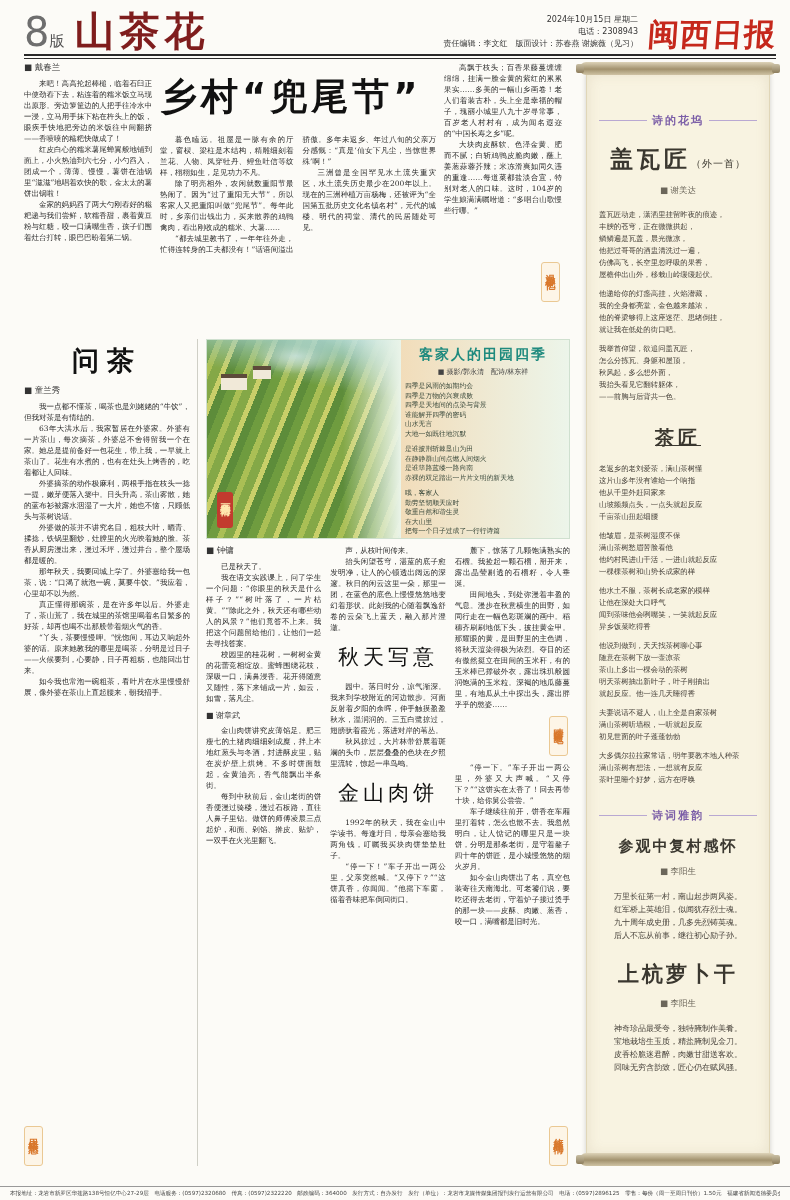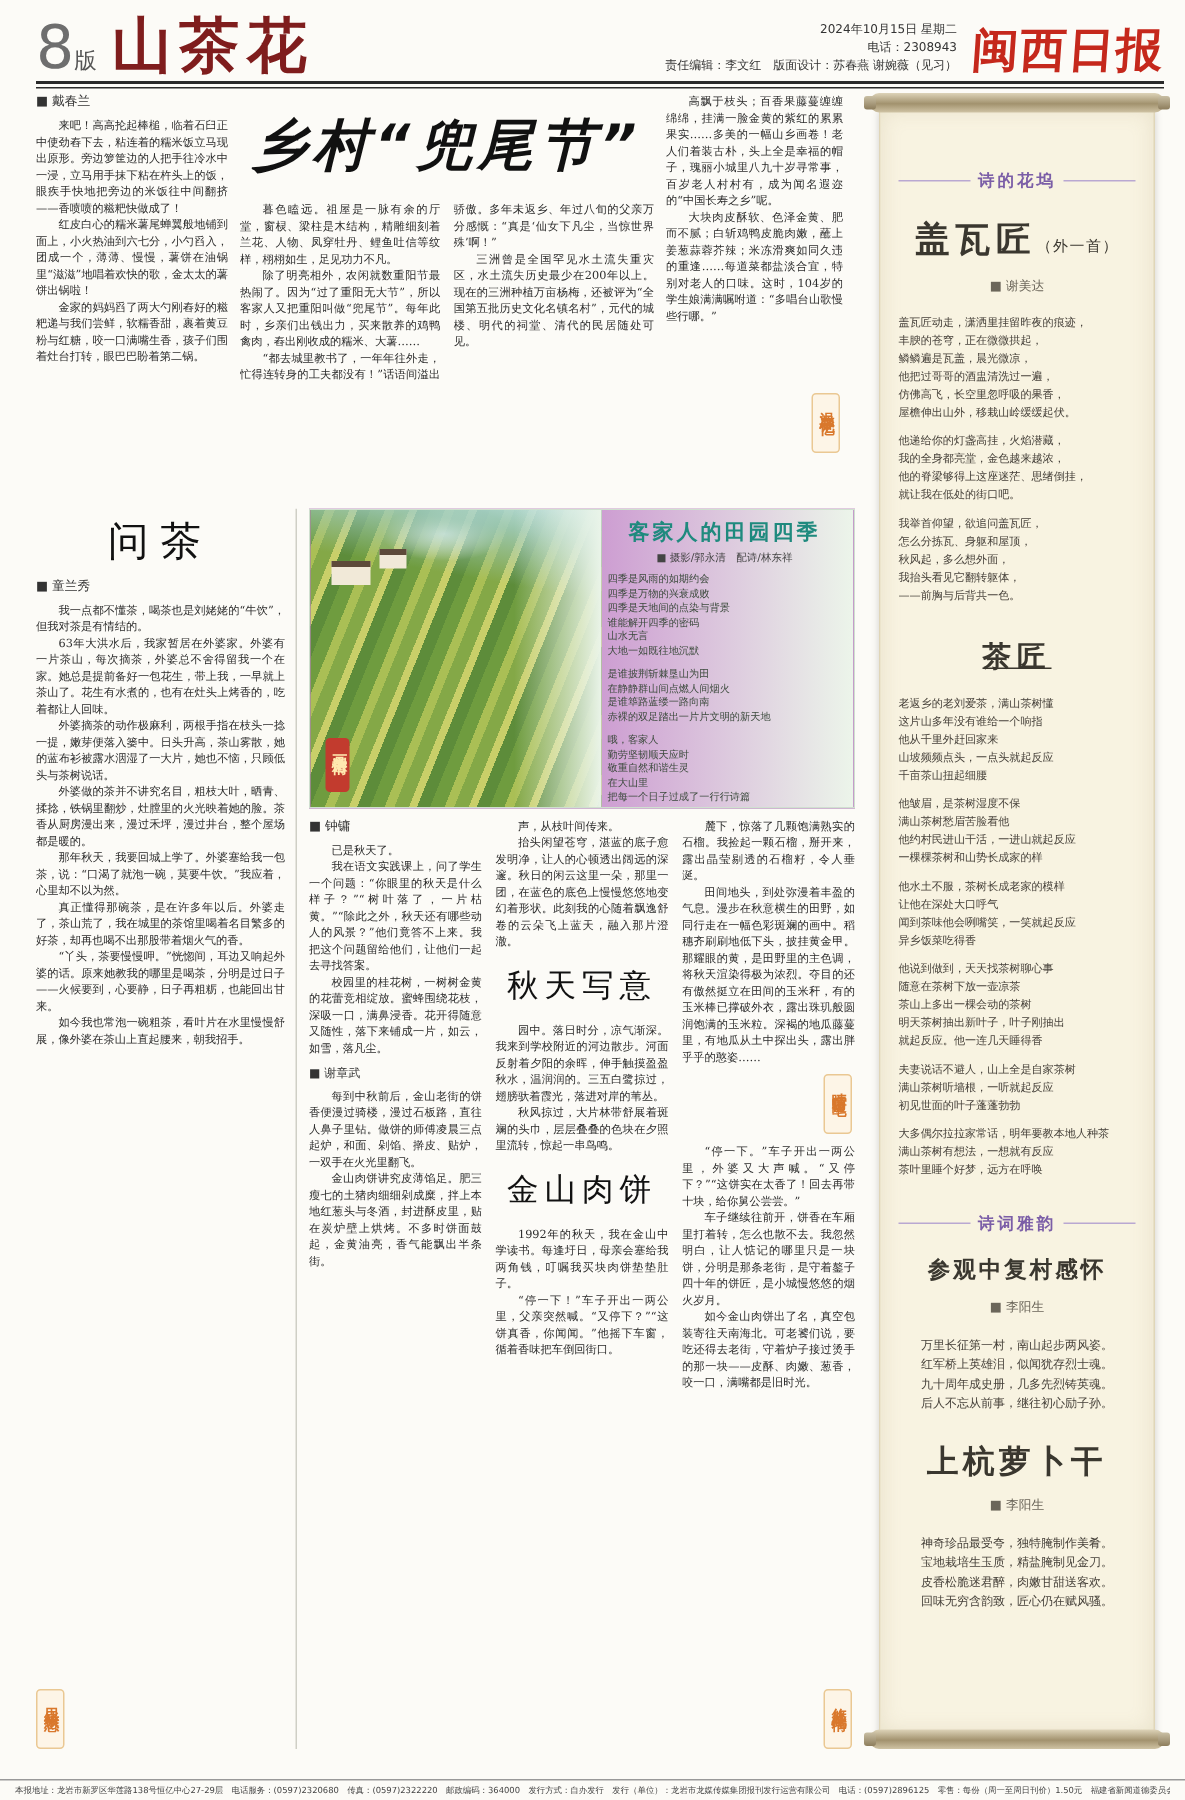--- a/index.html
+++ b/index.html
@@ -22,42 +22,42 @@
   .main { display:flex; gap:10px; padding:6px 12px 0 24px; height:1110px; }
   .left-area { width:546px; display:flex; flex-direction:column;gap:31px; }
   .scroll-col { width:196px; display:flex; flex-direction:column; }
 
   
   .top-article { display:flex; gap:8px; height:240px; overflow:hidden; }
   .ta-col1 { width:128px; }
   .ta-mid { width:276px; display:flex; flex-direction:column; }
   .ta-col4 { width:118px; position:relative; padding-bottom:40px; }
   .byline { font-size:8.5px; color:#333; font-family:"DejaVu Sans",sans-serif; margin-bottom:4px; }
-  .main-headline { font-size:37px; font-weight:900; letter-spacing:4px; text-align:center; color:#111; font-family:"DejaVu Sans",sans-serif; padding:10px 0 12px;font-style:italic; }
+  .main-headline { font-size:37px; font-weight:900; letter-spacing:4px; color:#111; font-family:"DejaVu Sans",sans-serif; padding:10px 0 12px; }
   .mid-cols { columns:2; column-gap:9px; flex:1; overflow:hidden; }
   .jtext p { font-size:7.5px; line-height:11px; text-align:justify; text-indent:2em; color:#2b2b2b; }
   .jtext { overflow:hidden; }
 
   
   .tag { writing-mode:vertical-rl; font-size:10px; line-height:13px; letter-spacing:2px; color:#d9782c;
          background:#fdf5e7; border:1px solid #eac893; border-radius:3px; padding:3px 2px; height:40px; font-weight:bold;
          font-family:"DejaVu Sans",sans-serif; display:inline-block; }
   .tag-abs { position:absolute; bottom:0; right:2px; }
 
   
   .lower { display:flex; gap:8px; flex:1; margin-top:6px; overflow:hidden; }
   .wencha { width:174px; border-right:1px solid #cfcfc6; padding-right:7px; display:flex; flex-direction:column; overflow:hidden; }
-  .wencha h2 { font-size:27px; font-weight:400; letter-spacing:8px; text-align:center; font-family:"DejaVu Sans",sans-serif; color:#111; margin:4px 0 6px; }
+  .wencha h2 { font-size:27px; font-weight:700; letter-spacing:8px; text-align:center; font-family:"DejaVu Sans",sans-serif; color:#111; margin:4px 0 6px; }
   .wencha .jtext { flex:1; }
   .wencha .tag { margin-top:auto; align-self:flex-start; }
 
   .center-stack { flex:1; display:flex; flex-direction:column; overflow:hidden; }
 
   
-  .photo-box { height:200px; display:flex; border:1px solid #cfe0cf; margin-bottom:6px; position:relative; overflow:hidden; background:#a21caf; }
+  .photo-box { height:200px; display:flex; border:1px solid #cfe0cf; margin-bottom:6px; position:relative; overflow:hidden; background:#fdba74; }
   .photo { flex:1; position:relative;
     background:
       linear-gradient(190deg, rgba(186,224,228,0.95) 0%, rgba(160,205,196,0.8) 10%, rgba(255,255,255,0) 26%),
       radial-gradient(60px 26px at 46% 8%, rgba(255,255,255,0.85), rgba(255,255,255,0) 70%),
       repeating-linear-gradient(112deg, #6f9c3f 0 9px, #aabf55 9px 15px, #84a847 15px 24px, #c9cf69 24px 29px, #5d8c3a 29px 37px),
       #7aa344; }
   .photo::after { content:""; position:absolute; inset:0; background:linear-gradient(90deg, rgba(234,244,233,0) 70%, #eaf4e9 100%); }
   .house { position:absolute; background:#f1e9d8; border-top:4px solid #5d4a3a; }
   .house1 { left:14px; top:34px; width:26px; height:16px; }
   .house2 { left:46px; top:26px; width:18px; height:13px; }
@@ -205,22 +205,22 @@
         <section class="three-cols">
           <div class="col jtext">
             <div class="byline">■ 钟镛</div>
             <div>
                 <p>已是秋天了。</p>
                 <p>我在语文实践课上，问了学生一个问题：“你眼里的秋天是什么样子？”“树叶落了，一片枯黄。”“除此之外，秋天还有哪些动人的风景？”他们竟答不上来。我把这个问题留给他们，让他们一起去寻找答案。</p>
                 <p>校园里的桂花树，一树树金黄的花蕾竞相绽放。蜜蜂围绕花枝，深吸一口，满鼻浸香。花开得随意又随性，落下来铺成一片，如云，如雪，落凡尘。</p>
               </div>
             <div class="byline2">■ 谢章武</div>
             <div>
+                <p>金山肉饼讲究皮薄馅足。肥三瘦七的土猪肉细细剁成糜，拌上本地红葱头与冬酒，封进酥皮里，贴在炭炉壁上烘烤。不多时饼面鼓起，金黄油亮，香气能飘出半条街。</p>
                 <p>每到中秋前后，金山老街的饼香便漫过骑楼，漫过石板路，直往人鼻子里钻。做饼的师傅凌晨三点起炉，和面、剁馅、擀皮、贴炉，一双手在火光里翻飞。</p>
-                <p>金山肉饼讲究皮薄馅足。肥三瘦七的土猪肉细细剁成糜，拌上本地红葱头与冬酒，封进酥皮里，贴在炭炉壁上烘烤。不多时饼面鼓起，金黄油亮，香气能飘出半条街。</p>
               </div>
           </div>
           <div class="col jtext">
             <div>
                 <p>声，从枝叶间传来。</p>
                 <p>抬头闲望苍穹，湛蓝的底子愈发明净，让人的心顿透出阔远的深邃。秋日的闲云这里一朵，那里一团，在蓝色的底色上慢慢悠悠地变幻着形状。此刻我的心随着飘逸舒卷的云朵飞上蓝天，融入那片澄澈。</p>
               </div>
             <h3 class="inner-headline">秋天写意</h3>
             <div>
                 <p>园中。落日时分，凉气渐深。我来到学校附近的河边散步。河面反射着夕阳的余晖，伸手触摸盈盈秋水，温润润的。三五白鹭掠过，翅膀驮着霞光，落进对岸的苇丛。</p>

